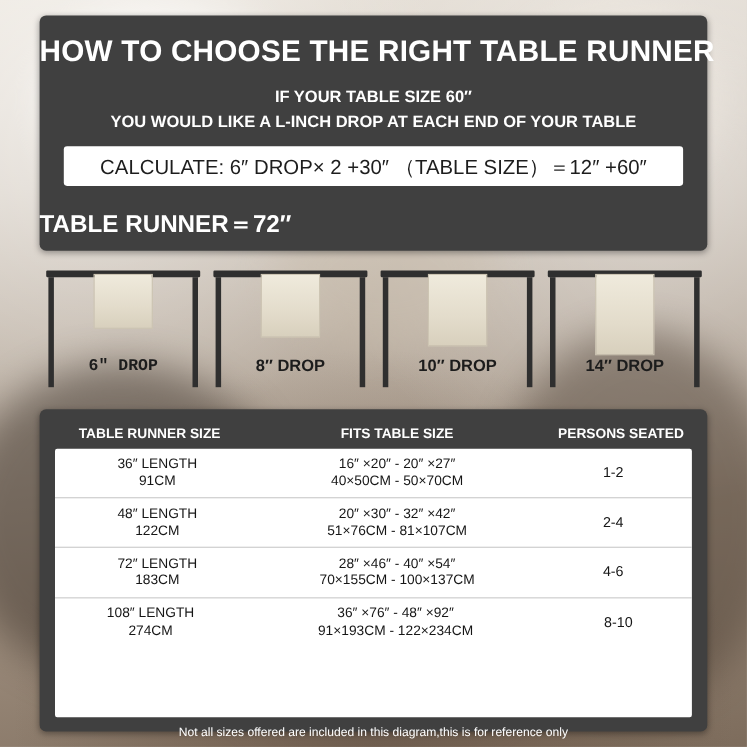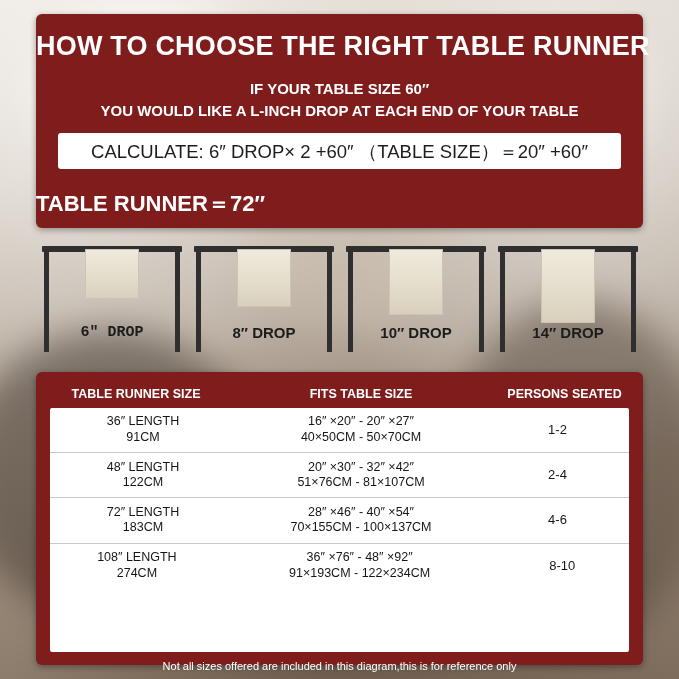--- a/index.html
+++ b/index.html
@@ -40,21 +40,21 @@
   #bg .b1 { left: -40px; top: 330px; width: 300px; height: 290px; background: #3d332b; opacity: 0.5; }
   #bg .b2 { right: -30px; top: 300px; width: 260px; height: 340px; background: #4a3d32; opacity: 0.45; }
   #bg .b3 { left: 180px; top: 420px; width: 320px; height: 260px; background: #6d6056; opacity: 0.35; }
   #bg .b4 { left: 40px; top: 0px; width: 220px; height: 180px; background: #ffffff; opacity: 0.5; }
   #bg .b5 { right: 30px; top: 10px; width: 180px; height: 160px; background: #f3ece2; opacity: 0.5; }
   #bg .b6 { left: 250px; top: 180px; width: 200px; height: 140px; background: #cbbfae; opacity: 0.4; }
 
   
   .panel {
     position: absolute;
-    background: #7f1d1d;
+    background: #404040;
     border-radius: 6px;
     box-shadow: 0 2px 6px rgba(0,0,0,0.35);
   }
   #header-panel {
     left: 36px;
     top: 14px;
     width: 607px;
     height: 214px;
     padding: 0;
   }
@@ -214,21 +214,21 @@
     <div class="blob b3"></div>
     <div class="blob b1"></div>
     <div class="blob b2"></div>
   </div>
 
   <div class="panel" id="header-panel">
     <div id="header-title">HOW TO CHOOSE THE RIGHT TABLE RUNNER</div>
     <div id="header-sub1">IF YOUR TABLE SIZE 60″</div>
     <div id="header-sub2">YOU WOULD LIKE A L-INCH DROP AT EACH END OF YOUR TABLE</div>
     <div id="calc-box">
-      <span id="calc-text">CALCULATE: 6″ DROP× 2 +60″ （TABLE SIZE）＝20″ +60″</span>
+      <span id="calc-text">CALCULATE: 6″ DROP× 2 +30″ （TABLE SIZE）＝12″ +60″</span>
     </div>
     <div id="runner-total">TABLE RUNNER＝72″</div>
   </div>
 
   <div id="drops">
 
     <div class="drop-group" style="left:0px;font-family:Liberation Mono, monospace;">
       <div class="table-top"></div>
       <div class="leg l" style="height:100px;"></div>
       <div class="leg r" style="height:100px;"></div>

